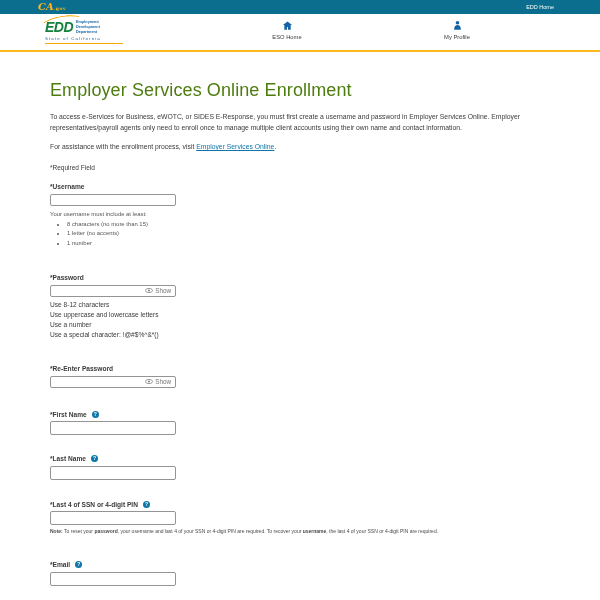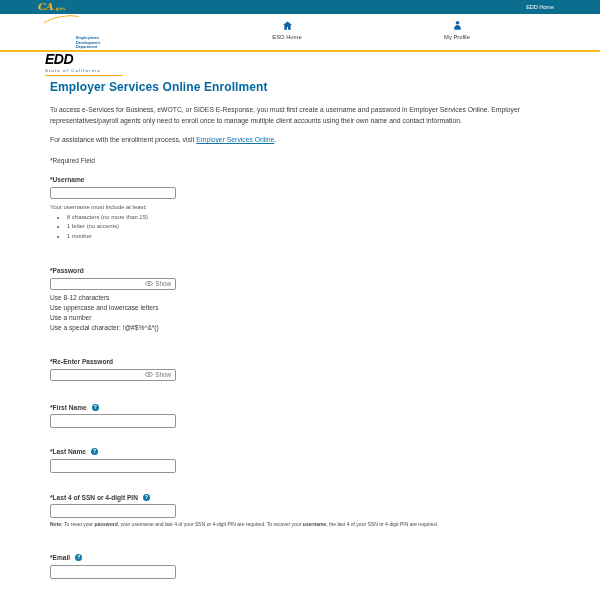--- a/index.html
+++ b/index.html
@@ -17,34 +17,34 @@
   
   .header { position:relative; height:38px; background:#fff;
     border-bottom:2.5px solid #fdb81e; }
   .edd-logo { position:absolute; left:45px; top:6px; width:78px; cursor:pointer;
     padding-bottom:2px; border-bottom:1.5px solid #f7a800; }
   .edd-row { display:flex; align-items:center; position:relative; }
   .edd-swoosh { position:absolute; left:-5px; top:-4px; width:44px; height:16px;
     border:1.5px solid transparent; border-top:1.5px solid #f7a800;
     border-radius:50%; transform:rotate(-10deg); }
   .edd-acronym { font-size:14px; font-weight:bold; font-style:italic;
-    color:#000000; line-height:1; letter-spacing:-.5px;margin-top:32px; }
+    color:#15803d; line-height:1; letter-spacing:-.5px; }
   .edd-lines { margin-left:3px; font-size:3.8px; font-weight:bold; color:#1464a5;
     line-height:1.3; }
   .edd-state { font-size:4.4px; color:#1464a5; letter-spacing:1.1px; margin-top:1.5px; }
 
   .nav-item { position:absolute; top:6px; width:80px; text-align:center; cursor:pointer; }
   .nav-item .nav-icon { height:11px; display:flex; justify-content:center; }
   .nav-item .nav-label { font-size:5.8px; margin-top:3px; color:#3b3a39; }
   .nav-eso { left:247px; }
   .nav-profile { left:417px; }
 
   
   .main { padding:28px 45px 0 50px; }
-  h1 { font-size:12px; font-weight:bold; color:#0369a1; letter-spacing:.1px; }
+  h1 { font-size:18px; font-weight:normal; color:#4d7c0f; letter-spacing:.1px; }
   .intro { margin-top:11px; font-size:6.8px; line-height:1.55; width:508px; }
   .assist { margin-top:10px; font-size:6.8px; }
   .assist a { color:#0e76a8; text-decoration:underline; cursor:pointer; }
   .required-field { margin-top:14px; font-size:6.5px; }
 
   .group label { display:flex; align-items:center; gap:3px; font-size:6.6px;
     font-weight:bold; color:#3b3a39; }
   .help-icon { width:7px; height:7px; border-radius:50%; background:#0e76a8;
     color:#fff; font-size:5px; font-weight:bold; display:inline-flex;
     align-items:center; justify-content:center; margin-left:2px; cursor:pointer;

